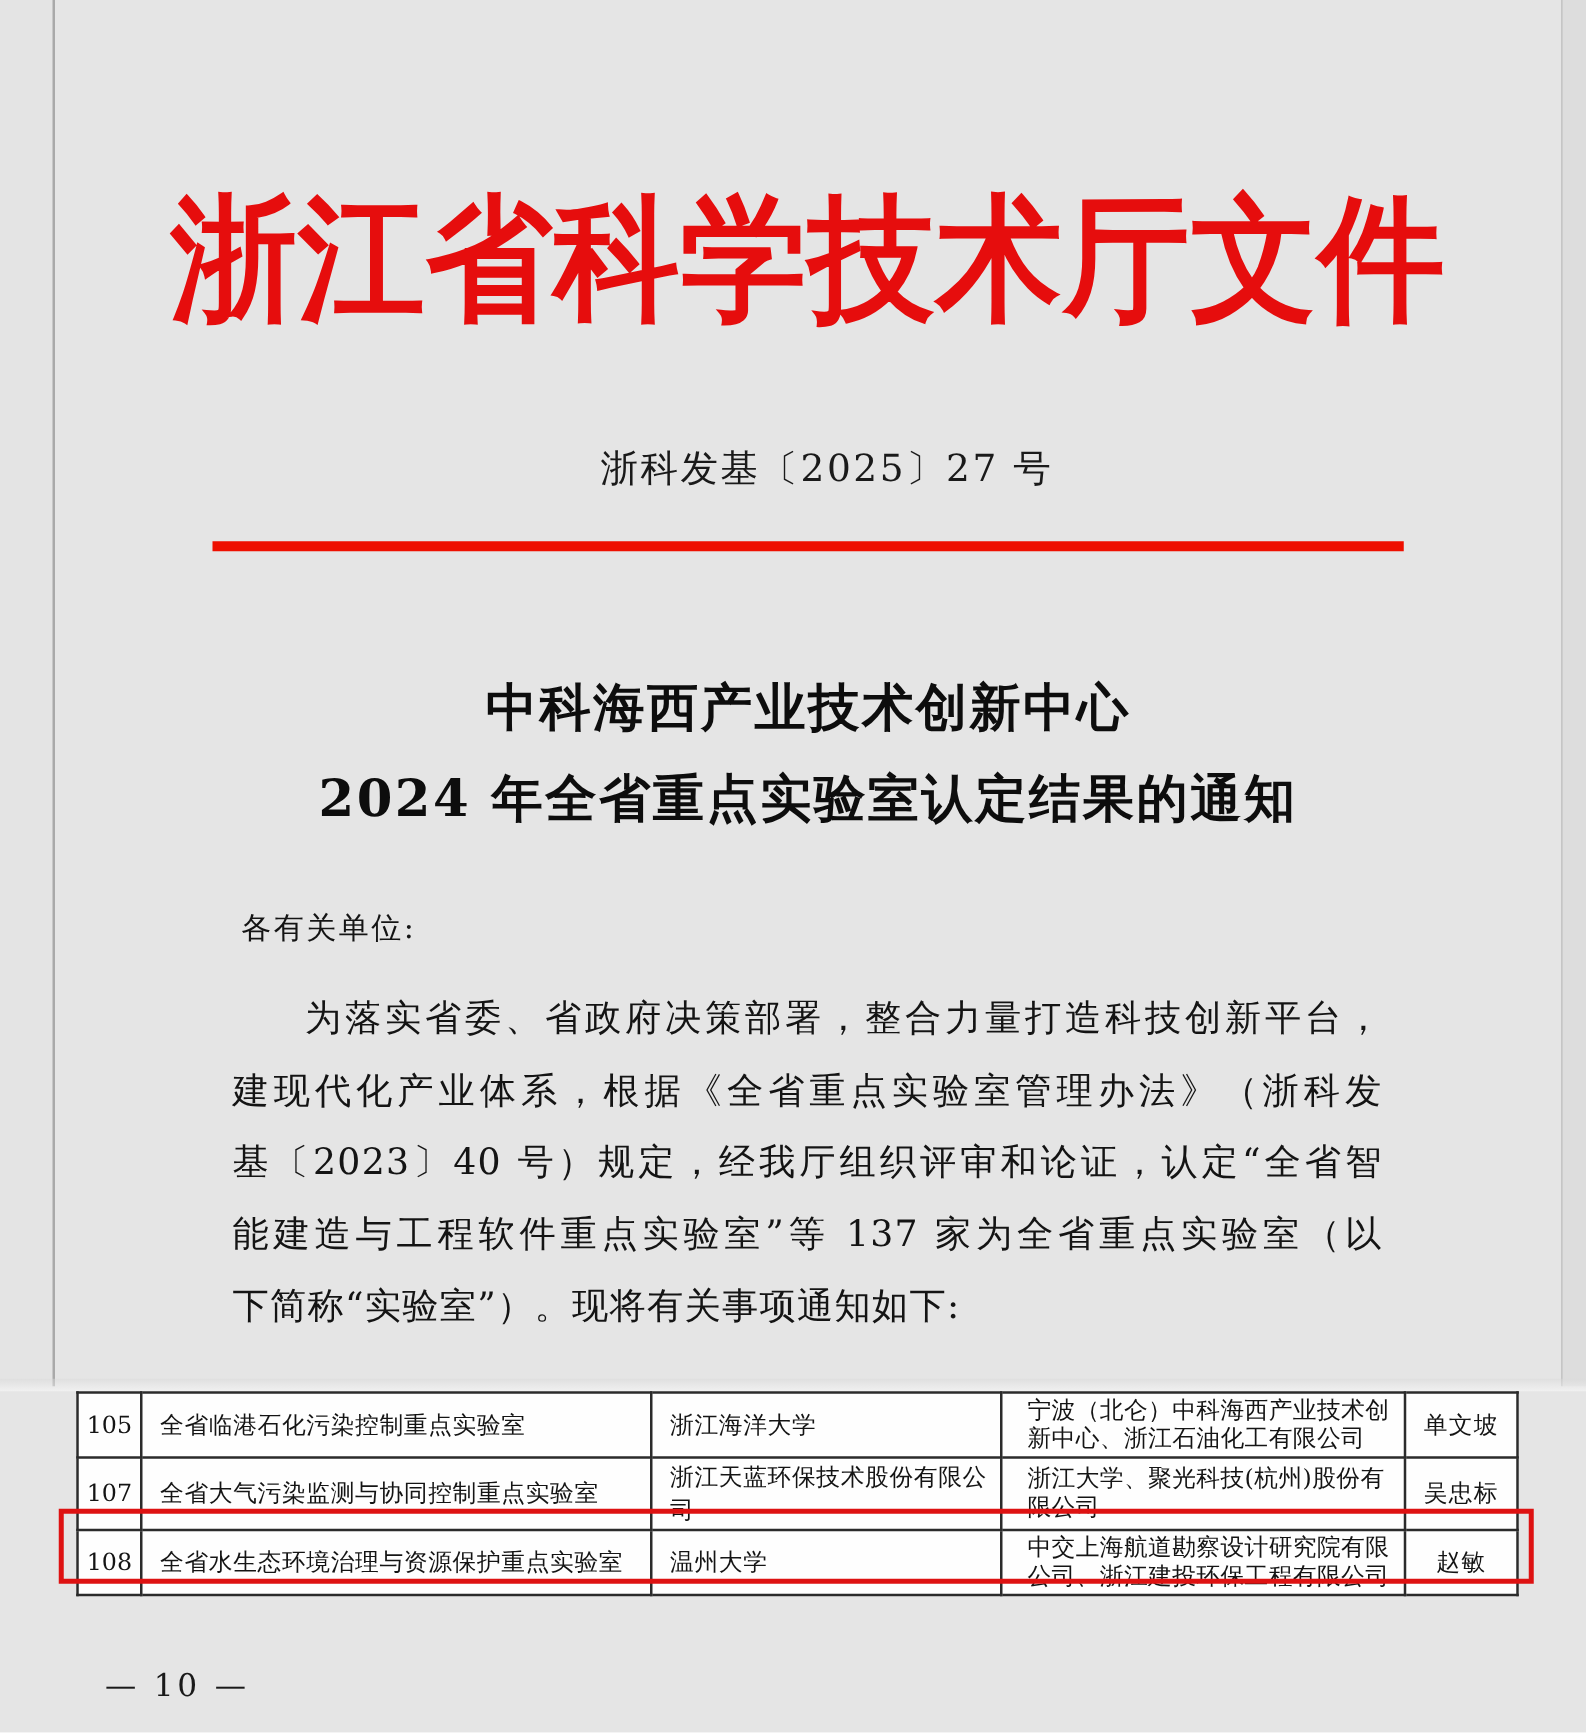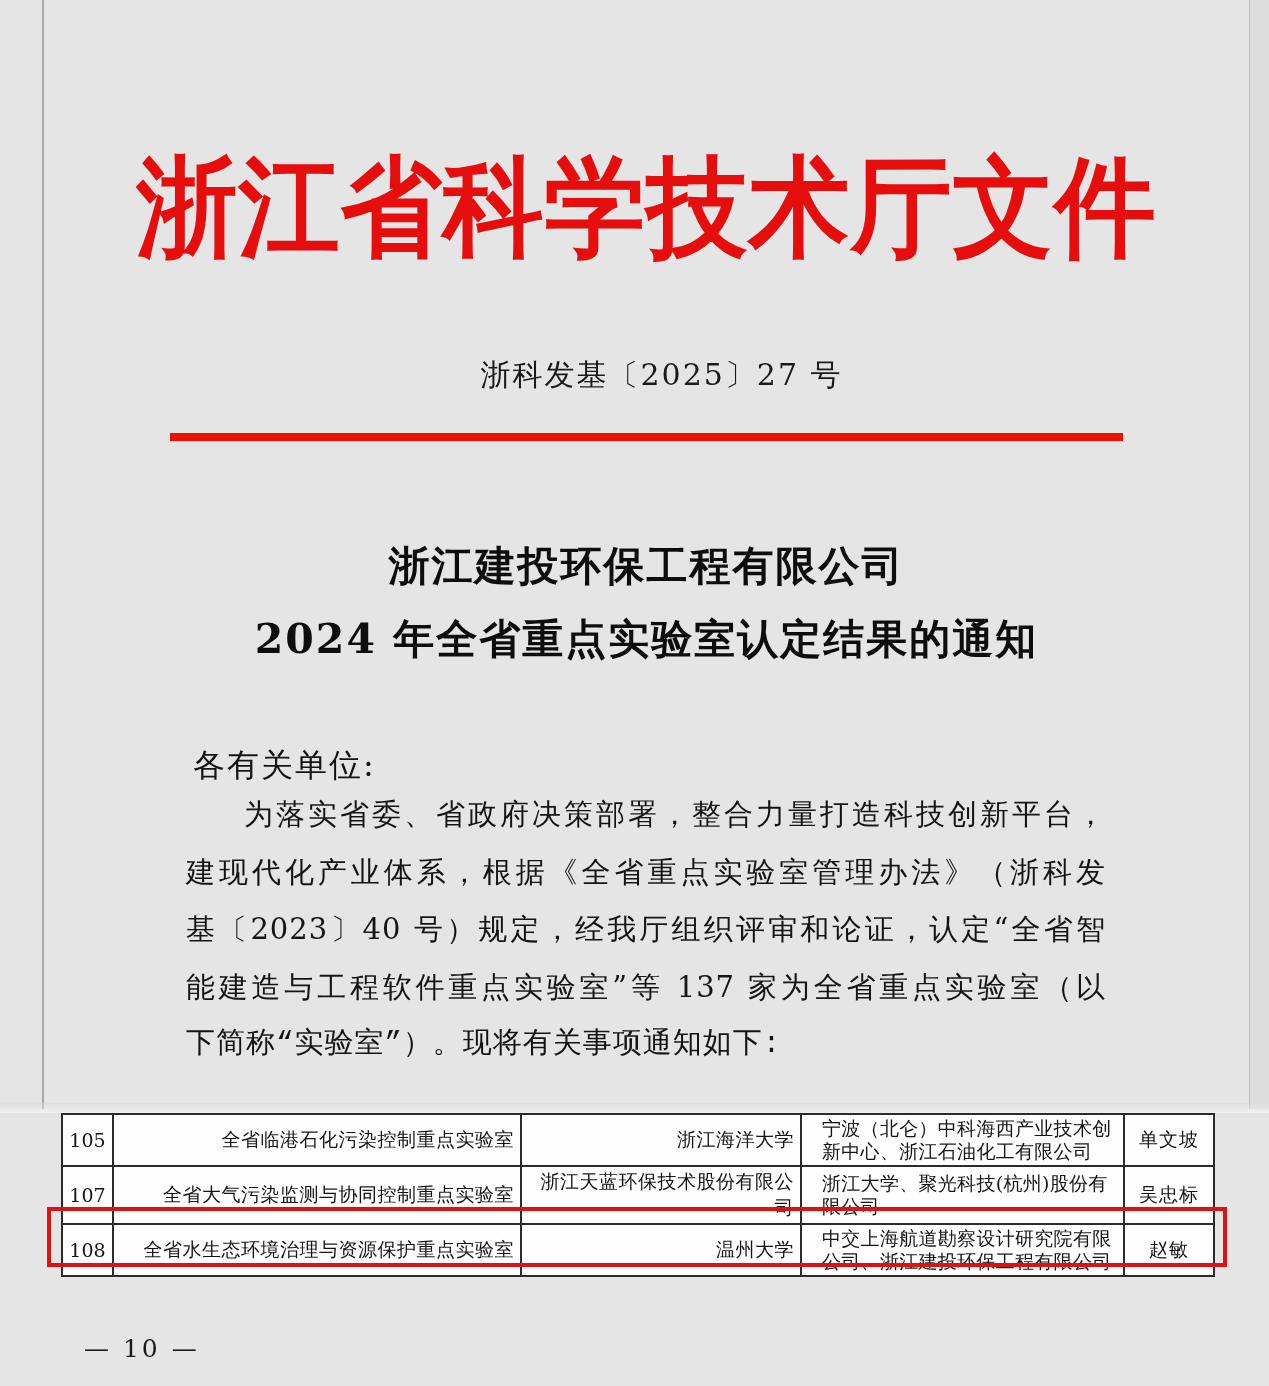--- a/index.html
+++ b/index.html
@@ -37,45 +37,45 @@
   .red-rule {
     position:absolute; left:170px; top:433px; width:953px; height:8px;
     background:#ee0f00;
   }
   .notice-title {
     position:absolute; left:44px; top:530px; width:1205px;
     text-align:center; font-size:41px; font-weight:bold;
     line-height:73px; color:#0d0d0d; letter-spacing:2px;
   }
   .salutation {
-    position:absolute; left:193px; top:744px;
-    font-size:32px; letter-spacing:2px; color:#141414;
+    position:absolute; left:193px; top:726px;
+    font-size:24px; letter-spacing:2px; color:#141414;
   }
   .body-paragraph {
     position:absolute; left:186px; top:786px; width:920px;
     font-size:29px; line-height:57.5px; color:#141414;
   }
   .body-line { text-align:justify; text-align-last:justify; letter-spacing:1px; }
   .body-line.first { text-indent:2em; }
-  .body-line.last { text-align-last:left;font-family:Liberation Mono, monospace; }
+  .body-line.last { text-align-last:left; }
   
   .table-wrap { position:absolute; left:61px; top:1113px; width:1152px; }
   table.results {
     width:1152px; table-layout:fixed; border-collapse:collapse;
     background:#fefefe;
   }
   table.results td {
     border:2px solid #2b2b2b; font-size:19px; color:#141414;
     overflow:hidden; vertical-align:middle;
   }
   col.c1 { width:51px; }  col.c2 { width:408px; }
   col.c3 { width:280px; } col.c4 { width:323px; } col.c5 { width:90px; }
   tr.r { height:50px;margin-top:13px; }
   td.c-no { text-align:center; }
-  td.c-lab, td.c-unit { padding:2px 6px 2px 14px; letter-spacing:.5px;text-align:right; }
+  td.c-lab, td.c-unit { padding:2px 6px 2px 14px; letter-spacing:.5px; }
   td.c-partners {
     padding:2px 6px 2px 20px; font-size:17.5px; line-height:23px;
     letter-spacing:.3px;
   }
   td.c-director { text-align:center; letter-spacing:1px; }
   .highlight-box {
     position:absolute; left:47px; top:1207px; width:1180px; height:60px;
     border:4px solid #de1212; pointer-events:none;
   }
   .page-number {
@@ -92,21 +92,21 @@
   <div class="margin-right"></div>
   <div class="stitch-shadow"></div>
 
   <div class="doc-header-title">浙江省科学技术厅文件</div>
 
   <div class="doc-number">浙科发基〔2025〕27 号</div>
 
   <div class="red-rule"></div>
 
   <div class="notice-title">
-    <div>浙江建投环保工程有限公司</div>
+    <div>中科海西产业技术创新中心</div>
     <div>2024 年全省重点实验室认定结果的通知</div>
   </div>
 
   <div class="salutation">各有关单位:</div>
 
   <div class="body-paragraph">
   <div class="body-line first">为落实省委、省政府决策部署，整合力量打造科技创新平台，</div>
 
 
   <div class="body-line">建现代化产业体系，根据《全省重点实验室管理办法》（浙科发</div>

